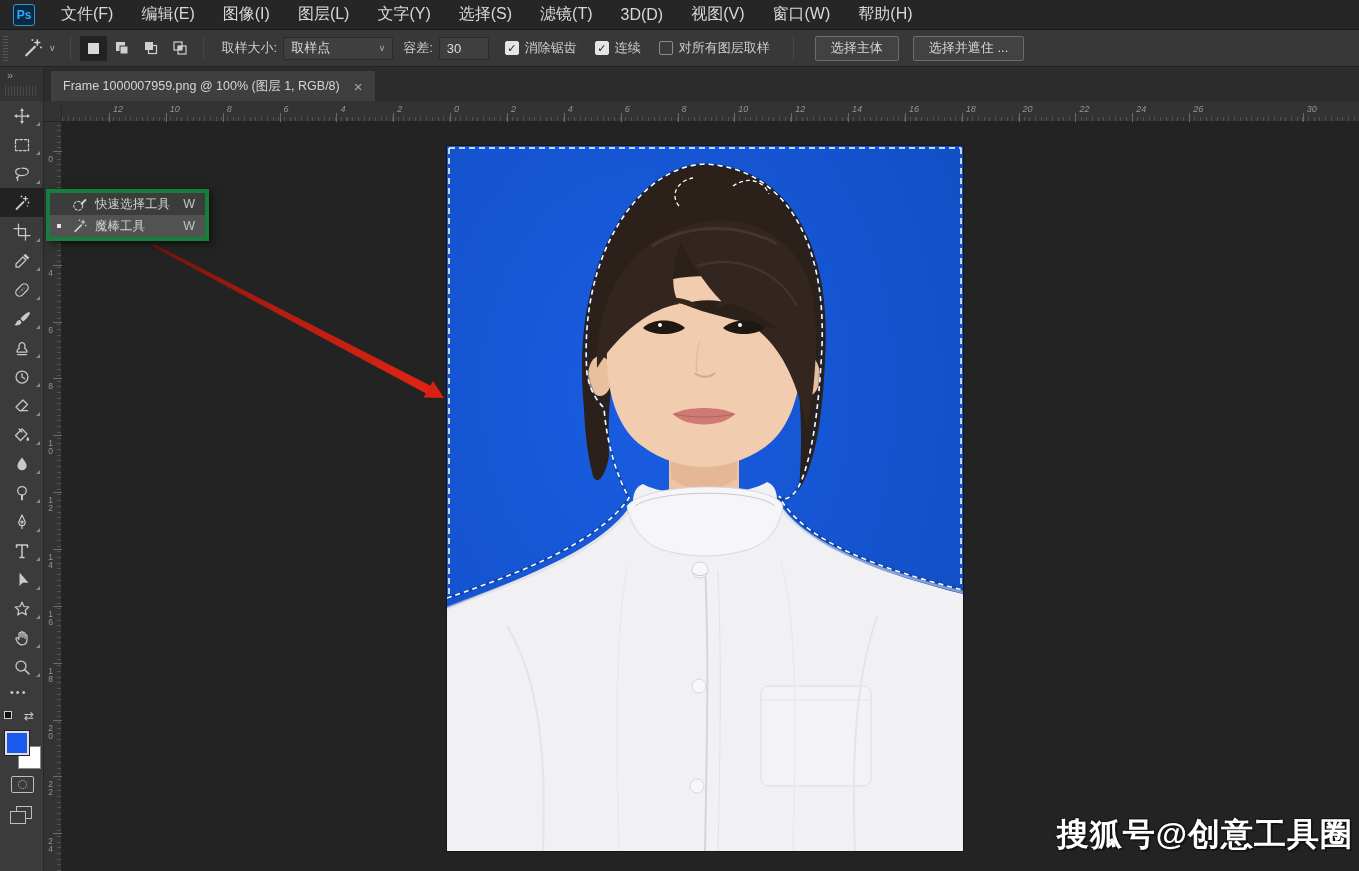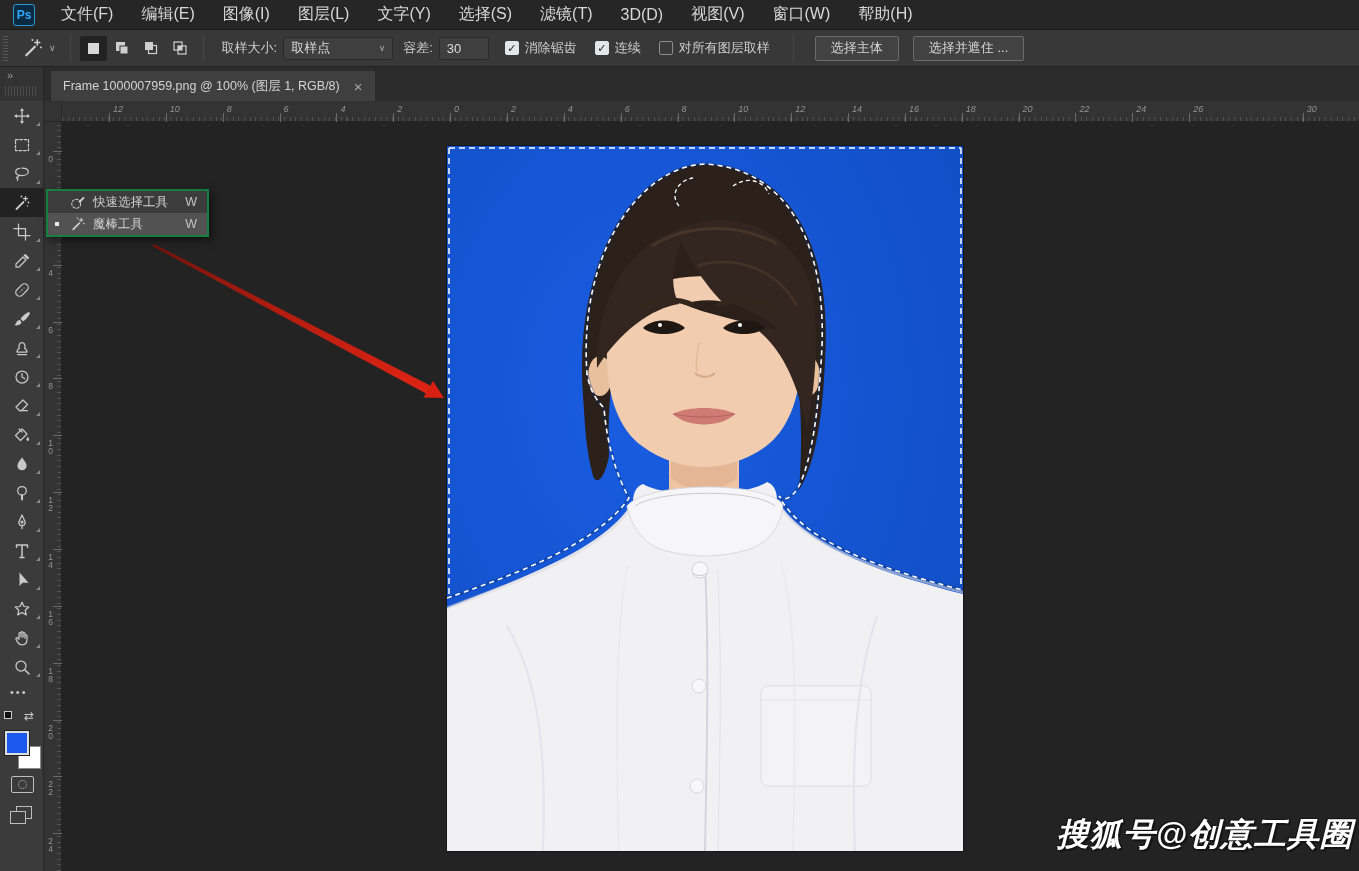--- a/index.html
+++ b/index.html
@@ -63,26 +63,26 @@
   .fg-swatch{position:absolute;left:0;top:0;width:24px;height:24px;border:2px solid #dedede;box-shadow:0 0 0 1px #222;z-index:2;}
   .bg-swatch{position:absolute;left:13px;top:15px;width:23px;height:23px;background:#fff;border:1px solid #888;z-index:1;}
   .qmask{position:absolute;left:11px;top:675px;width:23px;height:17px;border:1px solid #bdbdbd;border-radius:2px;display:flex;align-items:center;justify-content:center;}
   .qmask .c{width:9px;height:9px;border:1px dotted #bdbdbd;border-radius:50%;}
   .smode{position:absolute;left:10px;top:705px;width:24px;height:20px;}
   .smode .r1{position:absolute;left:6px;top:0;width:16px;height:13px;border:1px solid #bdbdbd;background:#3b3b3b;}
   .smode .r2{position:absolute;left:0;top:5px;width:16px;height:13px;border:1px solid #bdbdbd;background:#3b3b3b;}
   .dots3{position:absolute;left:10px;top:585px;color:#c9c9c9;font-size:11px;letter-spacing:2px;}
 
   
-  .canvas-area{position:absolute;left:62px;top:122px;width:1297px;height:749px;background:#232323;font-style:italic;}
+  .canvas-area{position:absolute;left:62px;top:122px;width:1297px;height:749px;background:#232323;}
   .photo{position:absolute;left:385px;top:24px;width:516px;height:705px;box-shadow:0 0 0 1px #161616;}
   .watermark{position:absolute;right:6px;bottom:14px;color:#fff;font-size:32px;font-weight:bold;letter-spacing:1px;text-shadow:2px 2px 0 #141414,-1px -1px 0 #141414,1px -1px 0 #141414,-1px 1px 0 #141414;}
 
   
-  .flyout{position:absolute;left:46px;top:189px;width:163px;background:#3c3c3c;border:2px solid #15803d;box-shadow:3px 3px 8px rgba(0,0,0,.55);z-index:30;}
+  .flyout{position:absolute;left:46px;top:189px;width:163px;background:#3c3c3c;border:4px solid #15803d;box-shadow:3px 3px 8px rgba(0,0,0,.55);z-index:30;}
   .fly-row{height:22px;display:flex;align-items:center;color:#d2d2d2;font-size:12.5px;position:relative;padding-left:22px;}
   .fly-row.selected{background:#525252;}
   .fly-row .bullet{position:absolute;left:7px;top:9px;width:4px;height:4px;background:#e6e6e6;display:none;}
   .fly-row.selected .bullet{display:block;}
   .fly-row svg{stroke:#d2d2d2;fill:none;stroke-width:1.2;stroke-linecap:round;margin-right:7px;}
   .fly-row .sc{position:absolute;right:10px;color:#c4c4c4;}
 
   .arrow-overlay{position:absolute;left:140px;top:235px;width:320px;height:175px;z-index:20;pointer-events:none;}
 </style>
 </head>

